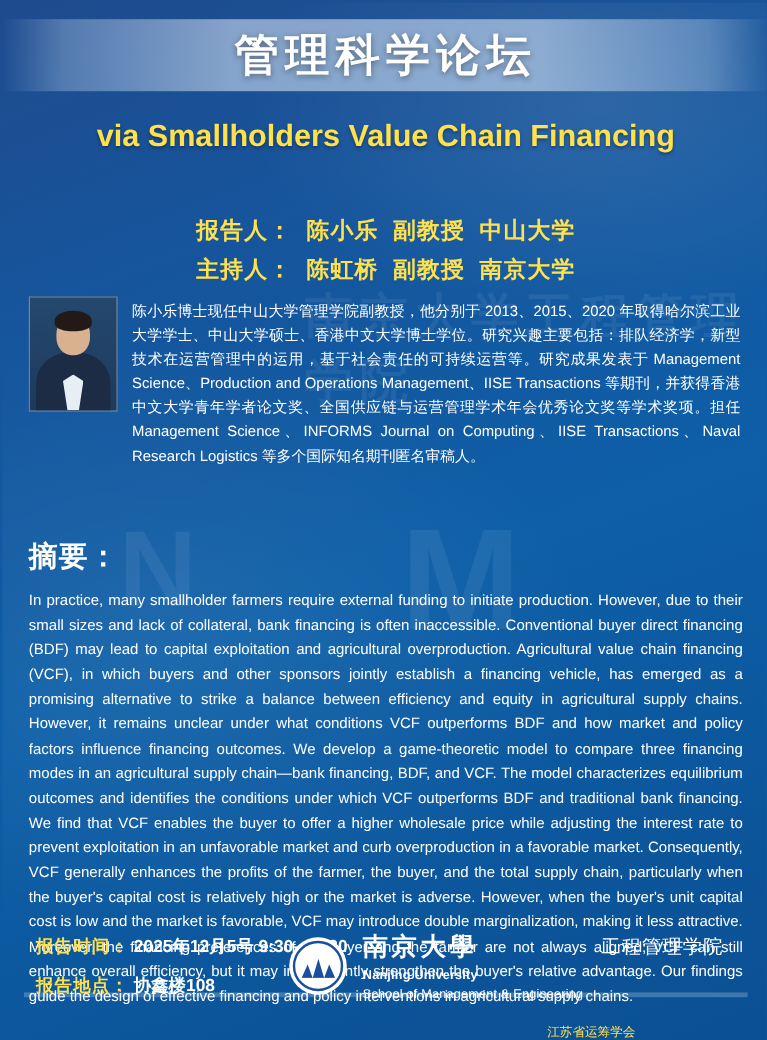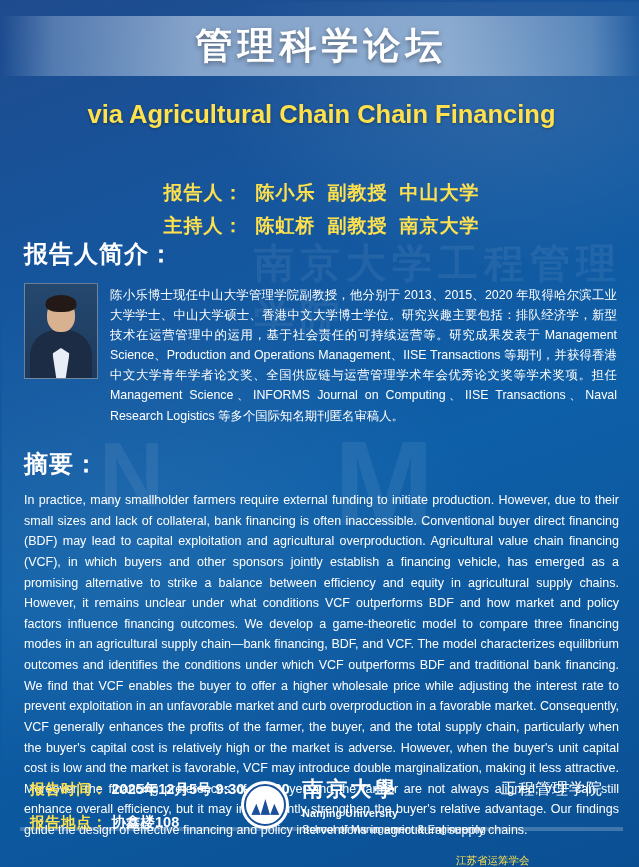--- a/index.html
+++ b/index.html
@@ -232,34 +232,33 @@
 
 <div class="watermark wm1">南京大学工程管理学院</div>
 <div class="watermark wm2">N</div>
 <div class="watermark wm3">M</div>
 
 <div class="banner">
   <div class="banner-title">管理科学论坛</div>
 </div>
 
 <div class="talk-title">
-  <div>via Agricultural Chain Chain Financing</div>
+  <div>via Smallholders Value Chain Financing</div>
 </div>
 
 <div class="people">
   <div class="row">
     <span>报告人：</span><span>陈小乐</span><span>副教授</span><span>中山大学</span>
   </div>
   <div class="row">
     <span>主持人：</span><span>陈虹桥</span><span>副教授</span><span>南京大学</span>
   </div>
 </div>
 
 <div class="speaker-block">
-  <div class="section-head">报告人简介：</div>
   <div class="speaker-body">
     <div class="photo">
       <div class="body"></div>
       <div class="shirt"></div>
       <div class="head"></div>
       <div class="hair"></div>
     </div>
     <div class="speaker-text">陈小乐博士现任中山大学管理学院副教授，他分别于 2013、2015、2020 年取得哈尔滨工业大学学士、中山大学硕士、香港中文大学博士学位。研究兴趣主要包括：排队经济学，新型技术在运营管理中的运用，基于社会责任的可持续运营等。研究成果发表于 Management Science、Production and Operations Management、IISE Transactions 等期刊，并获得香港中文大学青年学者论文奖、全国供应链与运营管理学术年会优秀论文奖等学术奖项。担任 Management Science、INFORMS Journal on Computing、IISE Transactions、Naval Research Logistics 等多个国际知名期刊匿名审稿人。</div>
   </div>
 </div>

